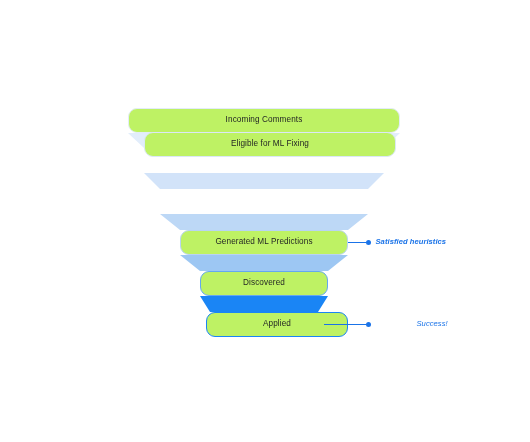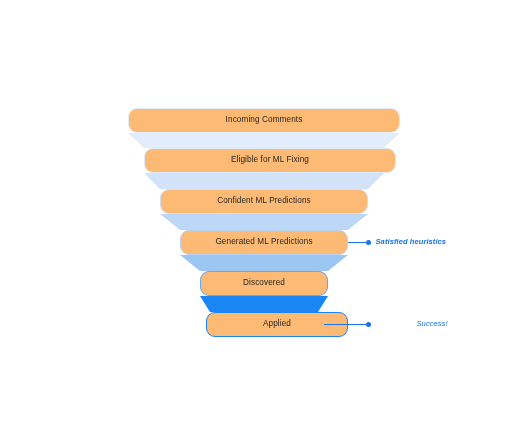--- a/index.html
+++ b/index.html
@@ -31,21 +31,21 @@
     left: 0;
     top: 0;
     width: 530px;
     height: 442px;
   }
 
   
   .stage-box {
     position: absolute;
     box-sizing: border-box;
-    background: #fdba74;
+    background: #bef264;
     border-style: solid;
     border-width: 1px;
     border-radius: 9px;
     display: flex;
     align-items: center;
     justify-content: center;
     z-index: 4;
   }
   .stage-label {
     font-size: 8.2px;
@@ -96,27 +96,24 @@
       <polygon points="144,173 384,173 368,189 160,189" fill="#d2e3f9"></polygon>
       <polygon points="160,214 368,214 348,230 180,230" fill="#bdd8f6"></polygon>
       <polygon points="180,255 348,255 328,271 200,271" fill="#9dc7f3"></polygon>
       <polygon points="200,296 328,296 318,312 210,312" fill="#1a85f5"></polygon>
     </svg>
 
   <div class="stage-box" style="left: 128px; top: 108px; width: 272px; height: 25px; border-color: rgb(227, 236, 248);">
     <span class="stage-label">Incoming Comments</span>
   </div>
 
-  <div class="stage-box" style="left: 144px; top: 148px; width: 252px; height: 25px; border-color: rgb(219, 232, 247);">
+  <div class="stage-box" style="left: 144px; top: 132px; width: 252px; height: 25px; border-color: rgb(219, 232, 247);">
     <span class="stage-label">Eligible for ML Fixing</span>
   </div>
 
-  <div class="stage-box" style="left: 160px; top: 189px; width: 208px; height: 25px; border-color: rgb(207, 224, 246);">
-    <span class="stage-label">Confident ML Predictions</span>
-  </div>
 
   <div class="stage-box" style="left: 180px; top: 230px; width: 168px; height: 25px; border-color: rgb(185, 212, 243); text-align: center;">
     <span class="stage-label">Generated ML Predictions</span>
   </div>
 
   <div class="stage-box" style="left: 200px; top: 271px; width: 128px; height: 25px; border-color: rgb(100, 168, 239);">
     <span class="stage-label">Discovered</span>
   </div>
 
   <div class="stage-box" style="left: 206px; top: 312px; width: 142px; height: 25px; border-color: rgb(26, 133, 245);">

